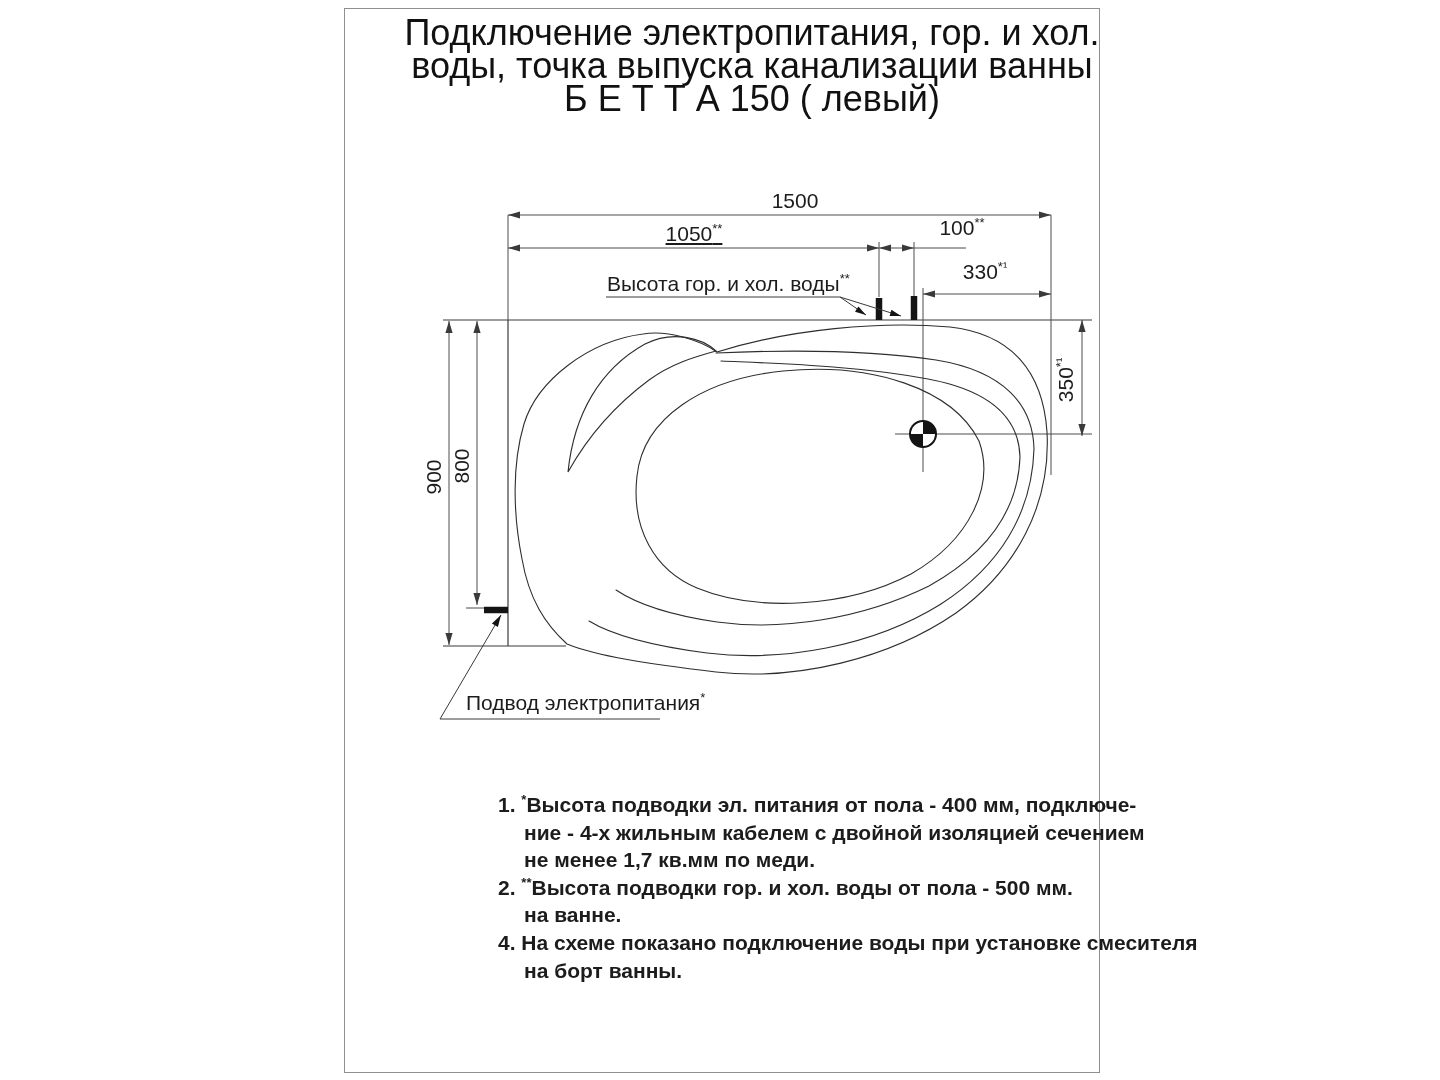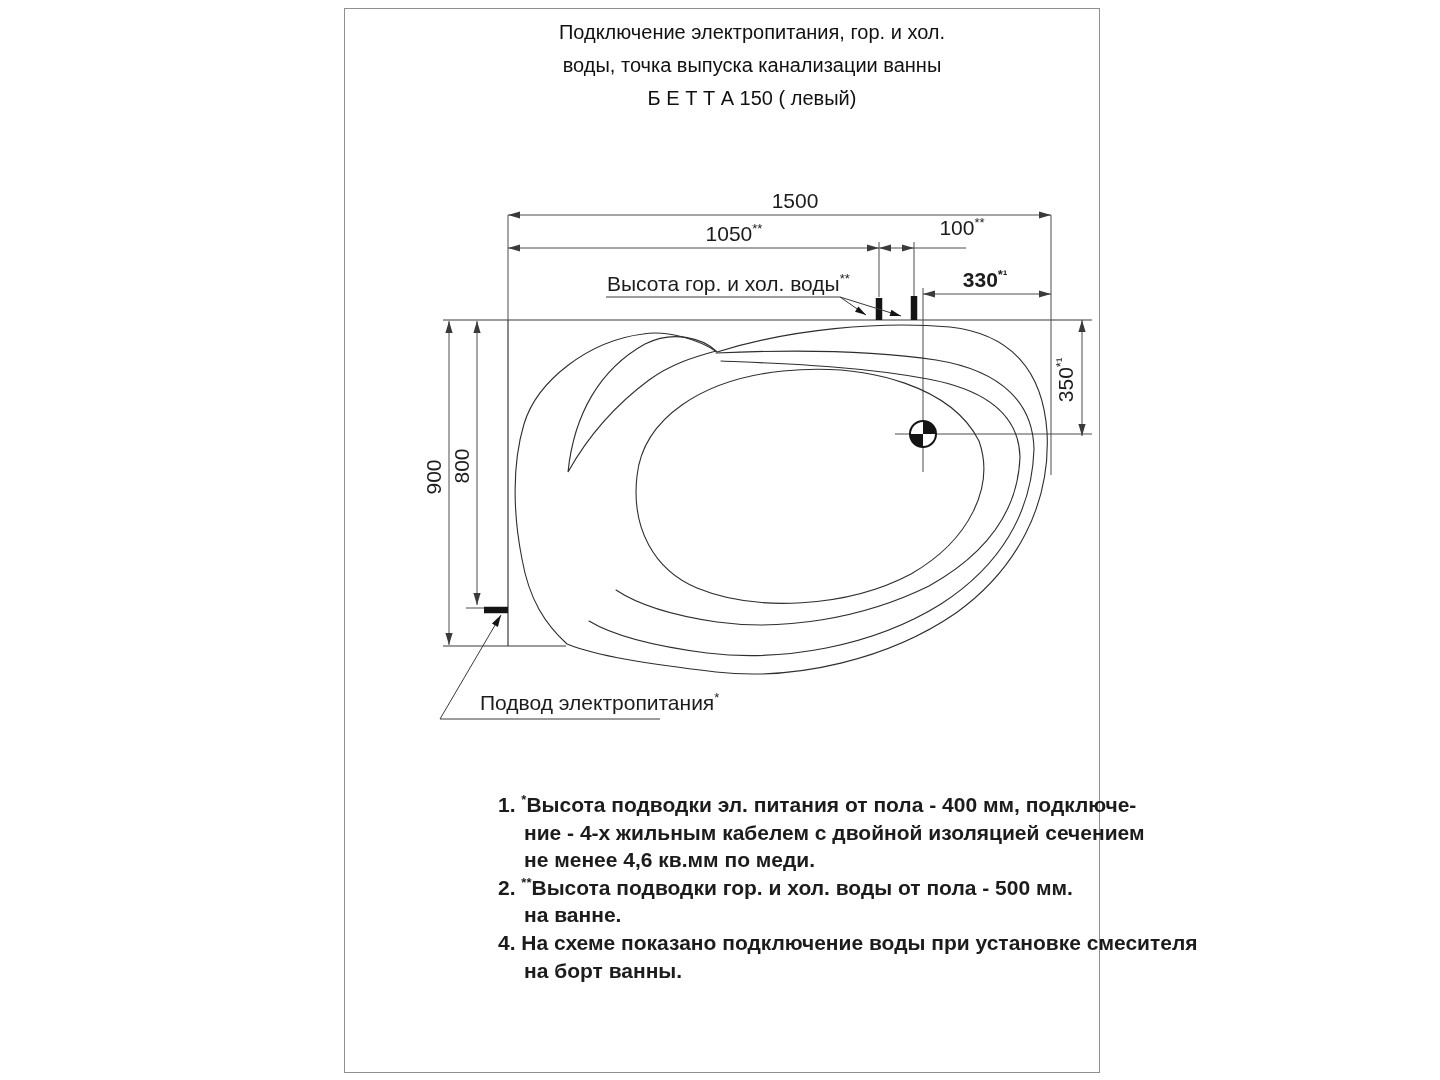--- a/index.html
+++ b/index.html
@@ -2,21 +2,21 @@
 <html><head>
 <meta charset="utf-8">
 <style>
   html,body{margin:0;padding:0;background:#fdfdfd;}
   #stage{position:relative;width:1440px;height:1080px;background:#ffffff;overflow:hidden;
          font-family:"Liberation Sans","DejaVu Sans",sans-serif;color:#1c1c1c;}
   #sheet{position:absolute;left:344px;top:8px;width:754px;height:1063px;
          border:1px solid #8f8f8f;background:#ffffff;}
   #drawing{position:absolute;left:0;top:0;width:1440px;height:1080px;}
   .titleblock{position:absolute;left:402px;top:16px;width:700px;text-align:center;
-              font-size:20px;line-height:33px;color:#111;}
+              font-size:36px;line-height:33px;color:#111;}
   .dimtext{position:absolute;font-size:21px;color:#1c1c1c;white-space:nowrap;
            transform:translateX(-50%);}
   .vdim{position:absolute;font-size:21px;color:#1c1c1c;white-space:nowrap;
         transform:translate(-50%,-50%) rotate(-90deg);}
   .leaderlabel{position:absolute;font-size:21px;color:#1c1c1c;white-space:nowrap;}
   sup,.sup{font-size:13px;vertical-align:super;line-height:0;}
   .notes{position:absolute;left:498px;top:791px;width:600px;font-size:21px;
          line-height:27.6px;color:#1c1c1c;font-weight:bold;}
   .note-line{white-space:nowrap;}
   .note-cont{padding-left:26px;}
@@ -120,38 +120,38 @@
   </svg>
 
   <div class="titleblock">
     <div>Подключение электропитания, гор. и хол.</div>
     <div>воды, точка выпуска канализации ванны</div>
     <div>Б Е Т Т А 150   ( левый)</div>
   </div>
 
   <div class="dimtext" style="left:779px;top:189px;margin-left:16px;"><span>1500</span><span class="sup"></span></div>
 
-  <div class="dimtext" style="left:734px;top:222px;"><span>1050</span><span class="sup">**</span></div>
+  <div class="dimtext" style="left:694px;top:222px;text-decoration:underline;"><span>1050</span><span class="sup">**</span></div>
 
   <div class="dimtext" style="left:962px;top:216px;"><span>100</span><span class="sup">**</span></div>
 
-  <div class="dimtext" style="left:985px;top:268px;font-weight:bold;"><span>330</span><span class="sup">*¹</span></div>
+  <div class="dimtext" style="left:985px;top:260px;"><span>330</span><span class="sup">*¹</span></div>
 
   <div class="vdim" style="left:1066px;top:380px;"><span>350</span><span class="sup">*¹</span></div>
 
   <div class="vdim" style="left:434px;top:477px;"><span>900</span><span class="sup"></span></div>
 
   <div class="vdim" style="left:462px;top:466px;"><span>800</span><span class="sup"></span></div>
 
   <div class="leaderlabel" style="left:607px;top:272px;"><span>Высота гор. и хол. воды</span><span class="sup">**</span></div>
 
-  <div class="leaderlabel" style="left:480px;top:691px;"><span>Подвод электропитания</span><span class="sup">*</span></div>
+  <div class="leaderlabel" style="left:466px;top:691px;"><span>Подвод электропитания</span><span class="sup">*</span></div>
 
   <div class="notes">
     <div class="note-line"><span>1. </span><span class="sup">*</span><span>Высота подводки эл. питания от пола - 400 мм, подключе-</span></div>
     <div class="note-line note-cont"><span></span><span class="sup"></span><span>ние - 4-х жильным кабелем с двойной изоляцией сечением</span></div>
-    <div class="note-line note-cont"><span></span><span class="sup"></span><span>не менее 4,6 кв.мм по меди.</span></div>
+    <div class="note-line note-cont"><span></span><span class="sup"></span><span>не менее 1,7 кв.мм по меди.</span></div>
     <div class="note-line"><span>2. </span><span class="sup">**</span><span>Высота подводки гор. и хол. воды от пола - 500 мм.</span></div>
     <div class="note-line note-cont"><span></span><span class="sup"></span><span>на ванне.</span></div>
     <div class="note-line"><span>4. </span><span class="sup"></span><span>На схеме показано подключение воды при установке смесителя</span></div>
     <div class="note-line note-cont"><span></span><span class="sup"></span><span>на борт ванны.</span></div>
   </div>
 </div>
 
 </body></html>

